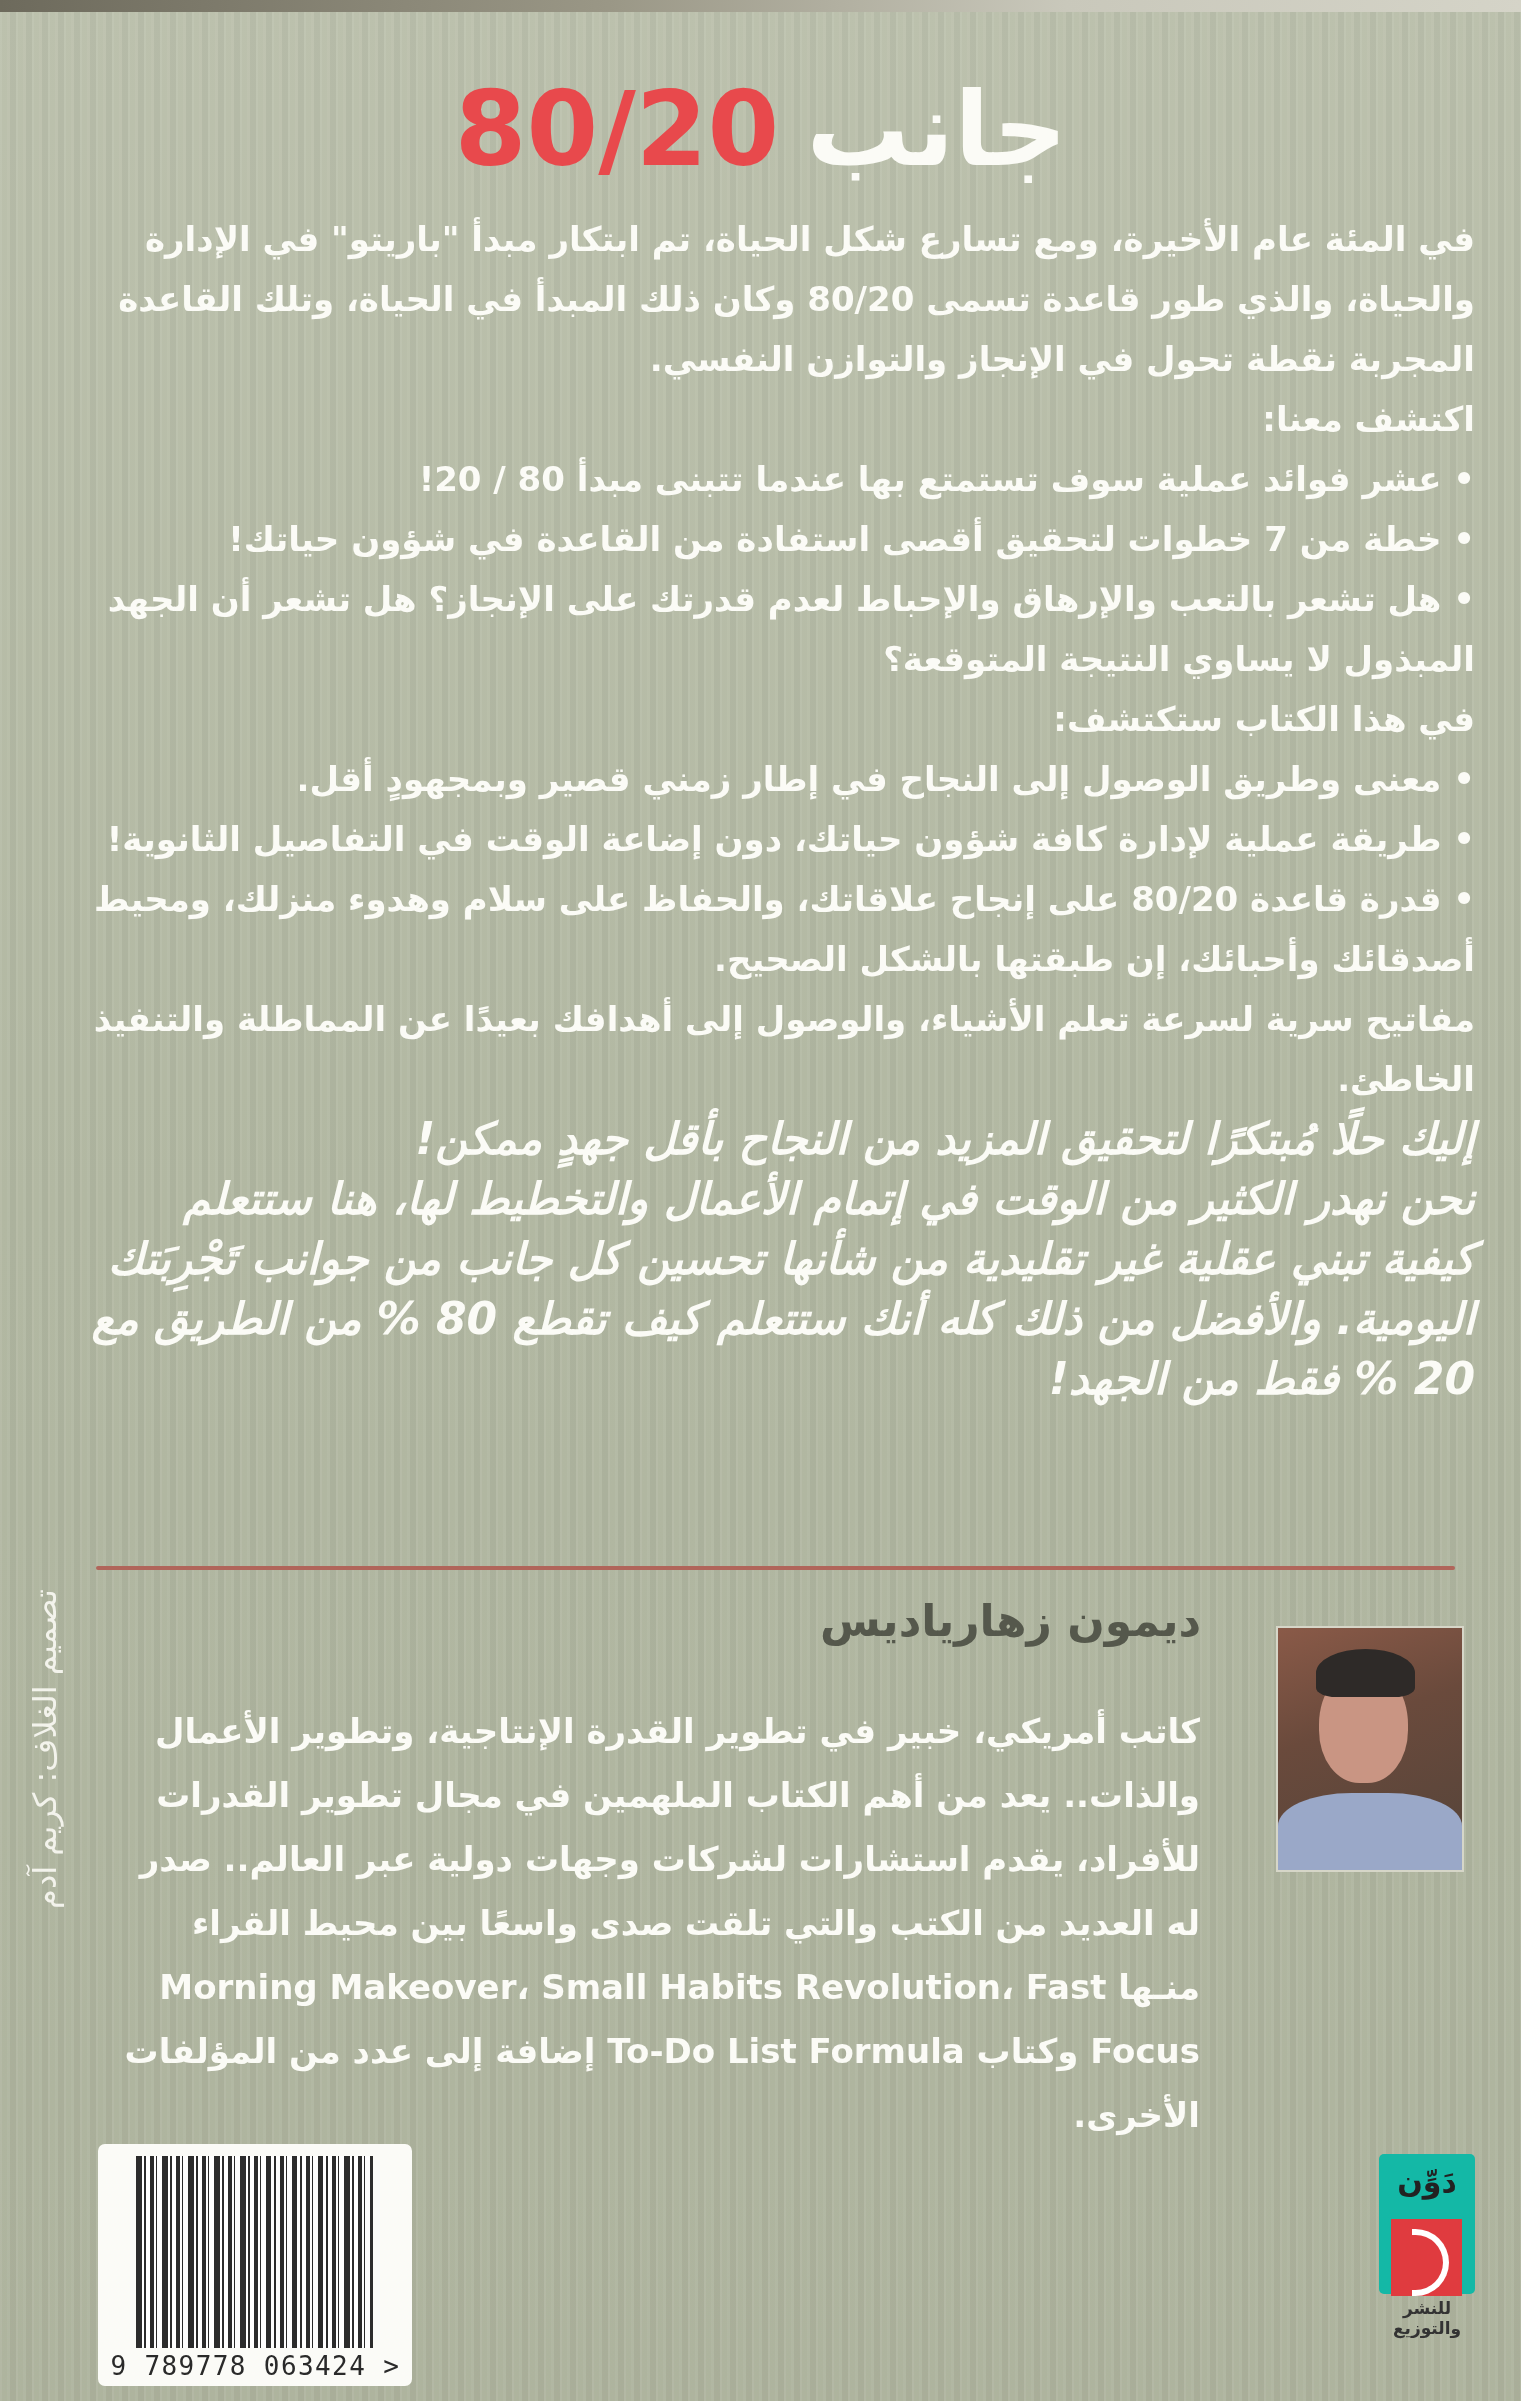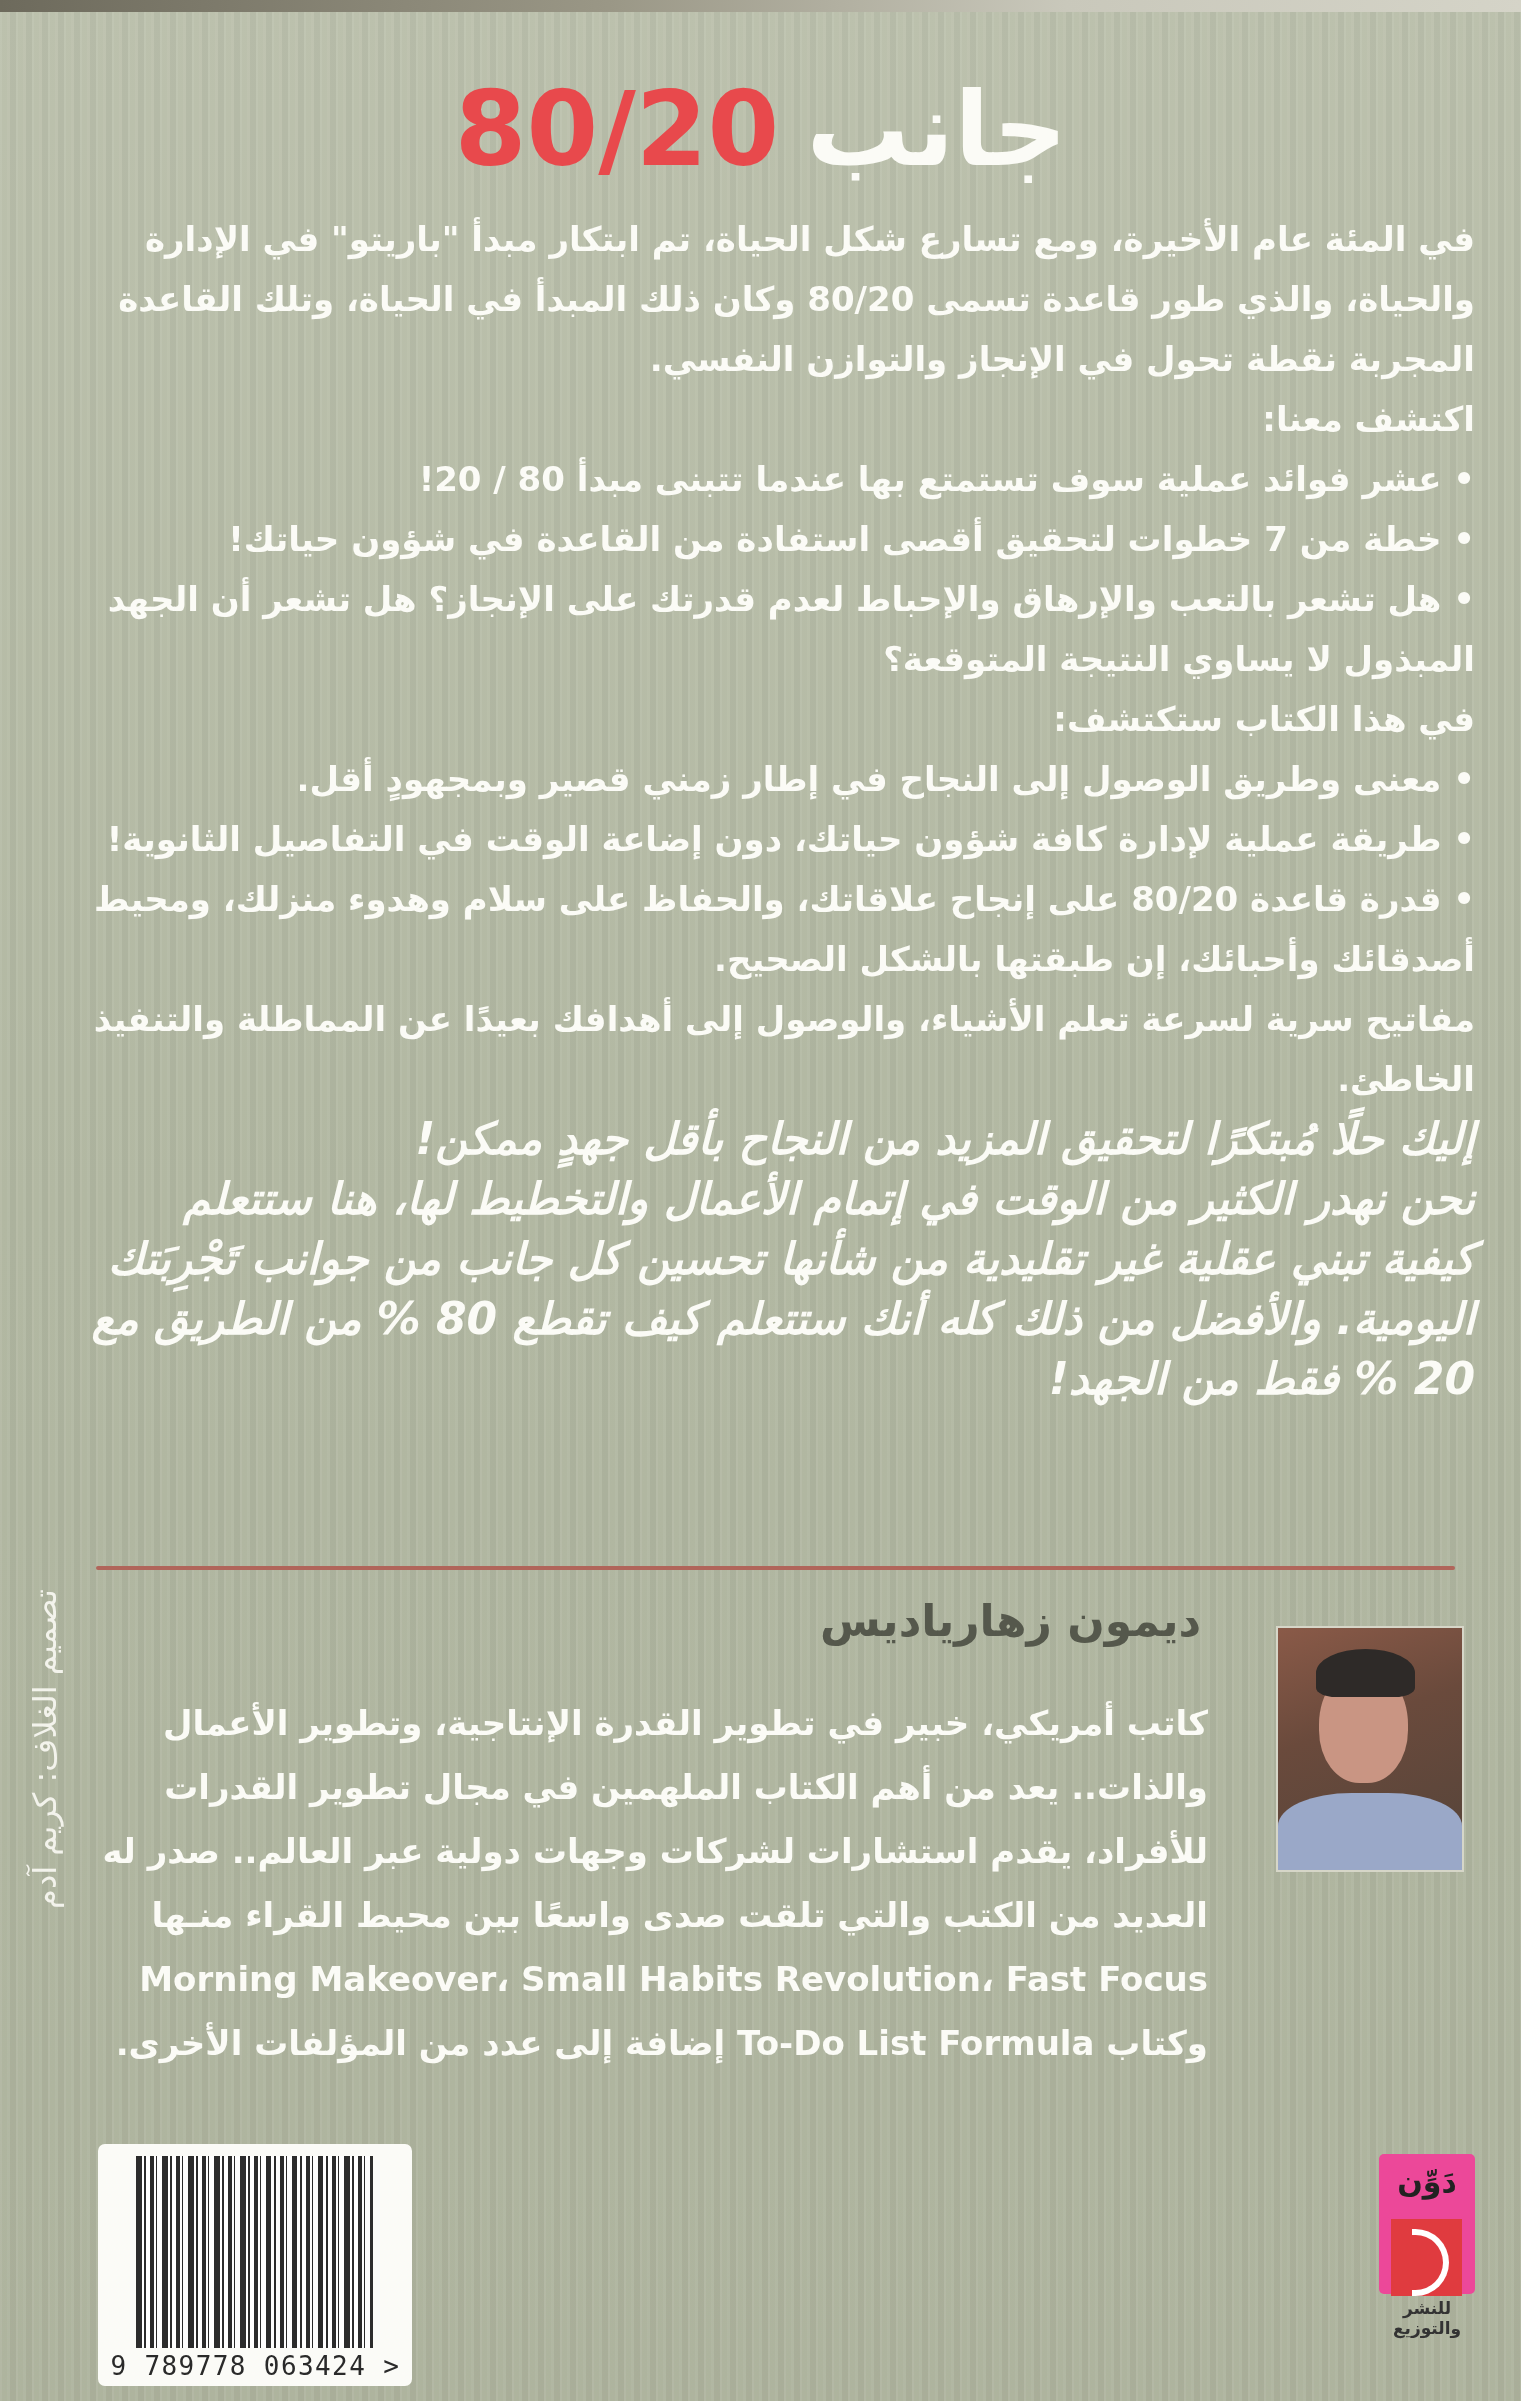--- a/index.html
+++ b/index.html
@@ -17,28 +17,28 @@
   .blurb p{margin:0;}
   .bullet::before{content:"• ";}
   .emph{font-size:44px;font-style:italic;}
   .divider{position:absolute;top:1566px;left:96px;width:1359px;height:4.1px;background:#b0655a;border-radius:2.1px;}
   .author-name{position:absolute;top:1595px;left:789px;width:412px;text-align:right;direction:rtl;font-size:44px;font-weight:bold;color:#55584c;}
   .author-photo{position:absolute;top:1626px;left:1276px;width:184px;height:242px;background:linear-gradient(160deg,#8a5a48 0%,#6a4a3c 40%,#54443a 100%);border:2.7px solid #d6d6c8;overflow:hidden;}
   .photo-face{position:absolute;left:41px;top:38px;width:89px;height:117px;border-radius:50% 50% 45% 45%;background:#c99583;}
   .photo-hair{position:absolute;left:38px;top:20.6px;width:99px;height:48px;border-radius:50% 50% 20% 20%;background:#2e2a28;}
   .photo-shirt{position:absolute;left:0;top:165px;width:184px;height:82px;background:#9aa8c8;border-radius:40% 40% 0 0;}
   .bio{position:absolute;top:1691px;left:96px;width:1112px;direction:rtl;text-align:right;font-size:34px;line-height:64px;font-weight:bold;}
-  .bio p{margin:0;}
+  .bio p{margin:8px;}
   .credit{position:absolute;left:13.7px;top:1509px;width:62px;height:480px;display:flex;align-items:center;justify-content:center;}
   .credit span{transform:rotate(-90deg);white-space:nowrap;font-size:32px;color:#f3f3ec;direction:rtl;}
   .barcode{position:absolute;left:98px;top:2144px;width:314px;height:242px;background:#fbfbf7;border-radius:6.9px;}
   .bars{position:absolute;left:38px;top:12.4px;width:237px;height:192px;
     background:repeating-linear-gradient(90deg,#2c2c2c 0 5.5px,#fff 5.5px 8.2px,#2c2c2c 8.2px 9.6px,#fff 9.6px 13.7px,#2c2c2c 13.7px 18px,#fff 18px 20px,#2c2c2c 20px 21px,#fff 21px 26px);}
   .isbn{position:absolute;left:12.4px;bottom:5.5px;font-family:"DejaVu Sans Mono",monospace;font-size:26px;color:#2a2a2a;letter-spacing:1.4px;}
-  .logo{position:absolute;left:1379px;top:2154px;width:96px;height:140px;background:#ec4899;border-radius:5px;}
+  .logo{position:absolute;left:1379px;top:2154px;width:96px;height:140px;background:#14b8a6;border-radius:5px;}
   .logo-text{position:absolute;top:9.6px;left:0;width:96px;text-align:center;font-size:30px;font-weight:bold;color:#222;}
   .logo-mark{position:absolute;top:65px;left:12.4px;width:71px;height:77px;background:#e03b3f;}
   .logo-mark::after{content:"";position:absolute;left:20.6px;top:10.3px;width:31px;height:55px;border:6.9px solid #fff;border-left:none;border-radius:0 34px 34px 0;}
   .logo-sub{position:absolute;top:144px;left:0;width:96px;text-align:center;font-size:17px;color:#333;font-weight:bold;}
 </style>
 </head>
 <body>
 
 <div class="top-strip"></div>
 

